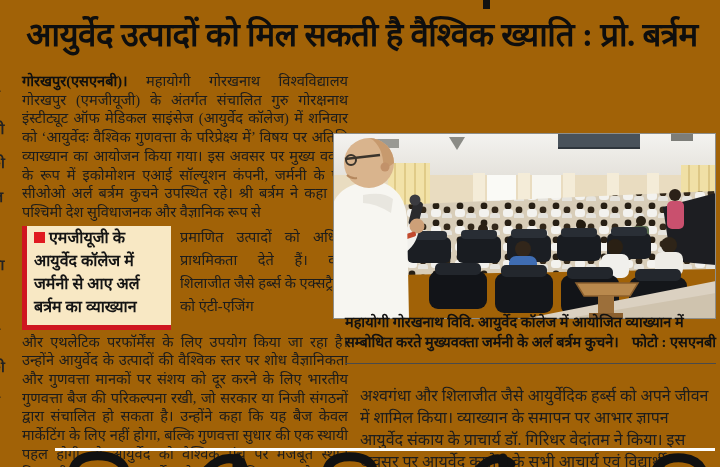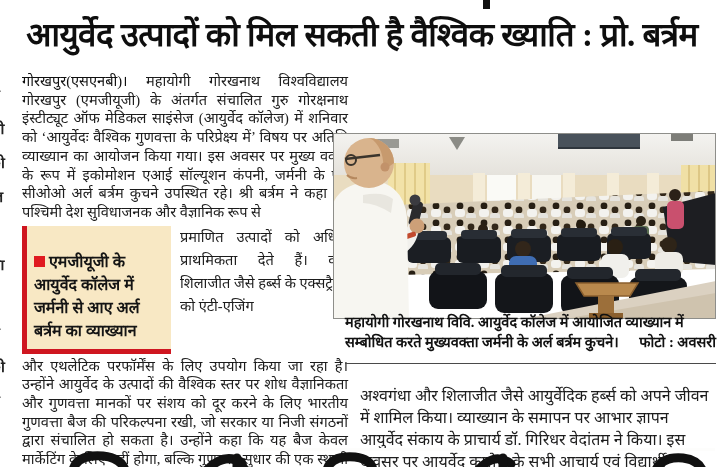--- a/index.html
+++ b/index.html
@@ -1,39 +1,39 @@
 <!DOCTYPE html>
 <html><head>
 <meta charset="utf-8">
 <style>
   html,body{margin:0;padding:0;background:#e9e9e9;}
   .page{
-    position:relative; width:720px; height:467px; background:#ffffff;
+    position:relative; width:720px; height:467px; background:#a16207;
     overflow:hidden; font-family:"Liberation Serif","DejaVu Serif",serif;
     color:#1d1d1d;
   }
   
   .headline{
     position:absolute; left:12px; right:8px; top:12px;
     font-size:33px; line-height:46px; font-weight:bold; color:#0e0e0e;
     text-align:center; white-space:nowrap; letter-spacing:-0.5px;
   }
   .top-fragment{position:absolute; left:483px; top:0; width:7px; height:9px; background:#111;}
   
   .edge-strip{position:absolute; left:-8px; top:78px; width:16px; font-size:15px; font-weight:bold; color:#222; line-height:34px;}
   .edge-strip span{display:block;}
   
   .col-left{position:absolute; left:22px; top:72px; width:326px;}
   .col-left p, .col-right p{margin:0; font-size:14.6px; line-height:18.7px; text-align:justify; color:#1c1c1c;}
-  .dateline{font-weight:normal; color:#0f0f0f;}
+  .dateline{font-weight:bold; color:#0f0f0f;}
   .box-row{display:flex; gap:9px; margin-top:4px; align-items:flex-start;}
   .pullbox{
     width:132px; flex:0 0 132px; background:#f8e8c4;
     border-left:5px solid #cf1620; border-bottom:5px solid #cf1620;
-    padding:24px 5px 7px 7px;
+    padding:0 5px 7px 7px;
     font-weight:bold; font-size:16px; line-height:23px; color:#141414; text-align:left;
   }
   .bullet{display:inline-block; width:11px; height:11px; background:#e01a20; margin-right:4px;}
   .beside-box{flex:1;}
   .beside-box p{line-height:23.2px;}
   .para3{margin-top:3px !important;}
   .col-right{position:absolute; left:360px; top:72px; width:352px;}
   
   .photo{position:absolute; left:333px; top:133px; width:383px; height:186px;}
   .photo svg{display:block;}
@@ -201,21 +201,21 @@
         <circle cx="18" cy="27" r="5" fill="none" stroke="#3a342c" stroke-width="2"></circle>
         <path d="M14,42 Q18,46 24,45" stroke="#b5885e" stroke-width="2" fill="none"></path>
       </g>
 
       <rect x="0.5" y="0.5" width="382" height="185" fill="none" stroke="#8e8e8a" stroke-width="1"></rect>
     </svg>
   </div>
 
   <div class="caption">
     <span>महायोगी गोरखनाथ विवि. आयुर्वेद कॉलेज में आयोजित व्याख्यान में सम्बोधित करते मुख्यवक्ता जर्मनी के अर्ल बर्त्रम कुचने।</span>
-    <span class="credit">फोटो : अवसरी</span>
+    <span class="credit">फोटो : एसएनबी</span>
   </div>
   <div class="caption-rule"></div>
 
   <div class="col-right-2">
     <p>अश्वगंधा और शिलाजीत जैसे आयुर्वेदिक हर्ब्स को अपने जीवन में शामिल किया। व्याख्यान के समापन पर आभार ज्ञापन आयुर्वेद संकाय के प्राचार्य डॉ. गिरिधर वेदांतम ने किया। इस अवसर पर आयुर्वेद कालेज के सभी आचार्य एवं विद्यार्थी उपस्थित थे।</p>
   </div>
 
   <div class="cutoff">
     <svg width="660" height="19" viewBox="0 0 660 19" xmlns="http://www.w3.org/2000/svg">
       <g fill="none" stroke="#111" stroke-width="9" stroke-linecap="round">

